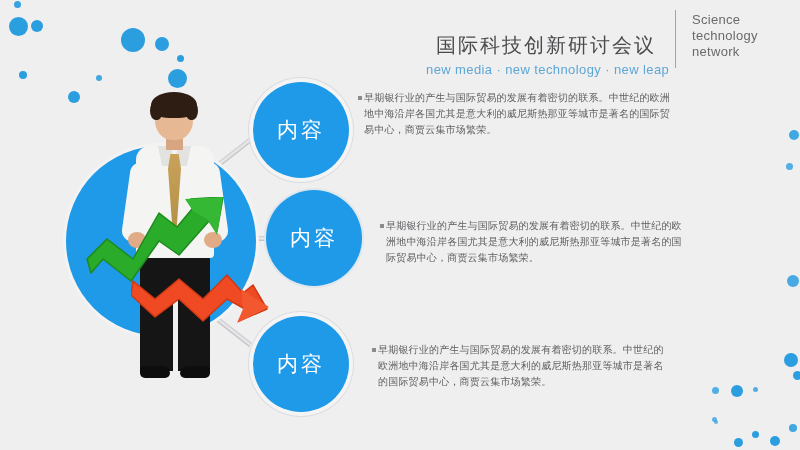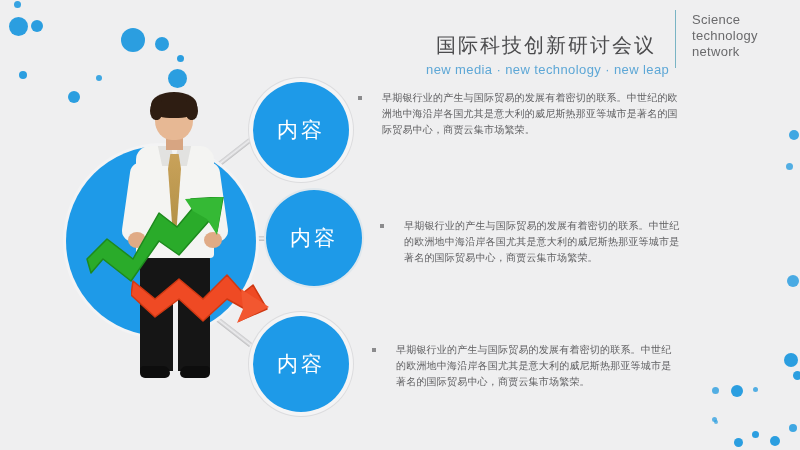--- a/index.html
+++ b/index.html
@@ -222,21 +222,21 @@
   .node.ringed { box-shadow:0 0 0 4px #f4f4f5, 0 0 0 5px #dcdcde; }
   .node.plain  { box-shadow:0 0 0 2px #dfe7ec; }
   #node-1 { left:253px; top:82px; }
   #node-2 { left:266px; top:190px; }
   #node-3 { left:253px; top:316px; }
 
   
   .para {
     position:absolute;
     display:flex;
-    gap:20px;
+    gap:2px;
     color:#5f5f61;
     font-family:Liberation Serif, serif;
     font-size:10px;
     line-height:16px;
     letter-spacing:0.2px;
   }
   .para .marker {
     flex:0 0 auto;
     width:4px; height:4px;
     background:#8b8b8d;

